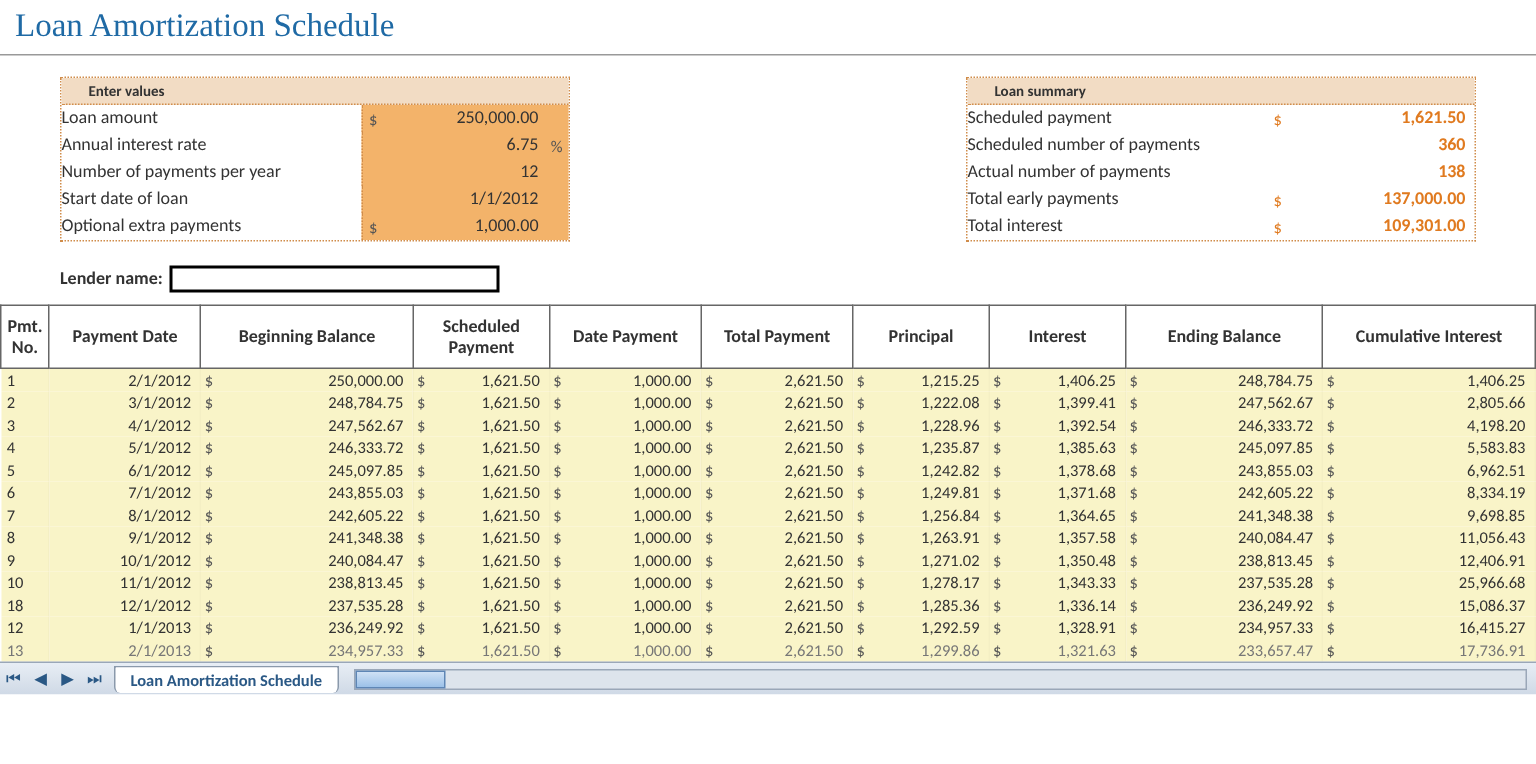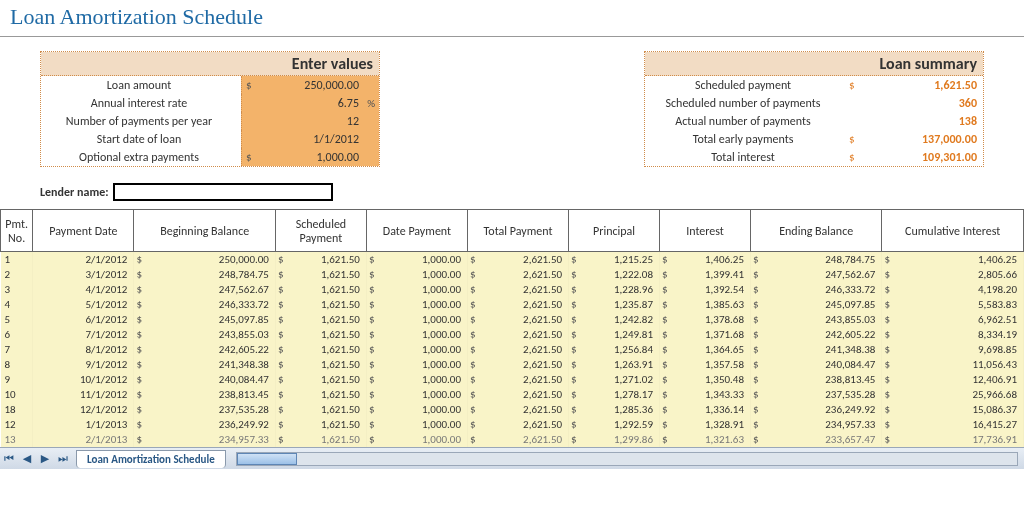--- a/index.html
+++ b/index.html
@@ -27,34 +27,34 @@
     padding: 0 40px;
   }
   .panel {
     border: 1px dotted #d08c4a;
     background: #fff;
   }
   .panel.left  { width: 340px; }
   .panel.right { width: 340px; margin-left: auto; }
   .panel-header {
     background: #f2dcc4;
-    text-align: right;
+    text-align: left;
     font-weight: bold;
-    font-size: 16px;
-    padding: 2px 6px;
+    font-size: 10px;
+    padding: 2px 18px;
     border-bottom: 1px dotted #d08c4a;
   }
   .panel-row {
     display: flex;
     align-items: center;
     height: 18px;
   }
   .panel-label {
     flex: 0 0 200px;
-    text-align: center;
+    text-align: left;
     padding-right: 4px;
     font-size: 12px;
   }
   .panel-cell {
     flex: 1 1 auto;
     display: flex;
     align-items: center;
     height: 100%;
     padding: 0 4px;
   }
@@ -93,21 +93,21 @@
   
   .sched {
     border-collapse: collapse;
     width: 100%;
     table-layout: fixed;
     font-size: 11px;
   }
   .sched thead th {
     border: 1px solid #666;
     background: #fff;
-    font-weight: normal;
+    font-weight: bold;
     font-size: 12px;
     padding: 6px 4px;
     text-align: center;
     vertical-align: middle;
     height: 42px;
   }
   .sched tbody tr { background: #f9f4c8; }
   .sched tbody td {
     padding: 1px 6px 1px 2px;
     text-align: right;

